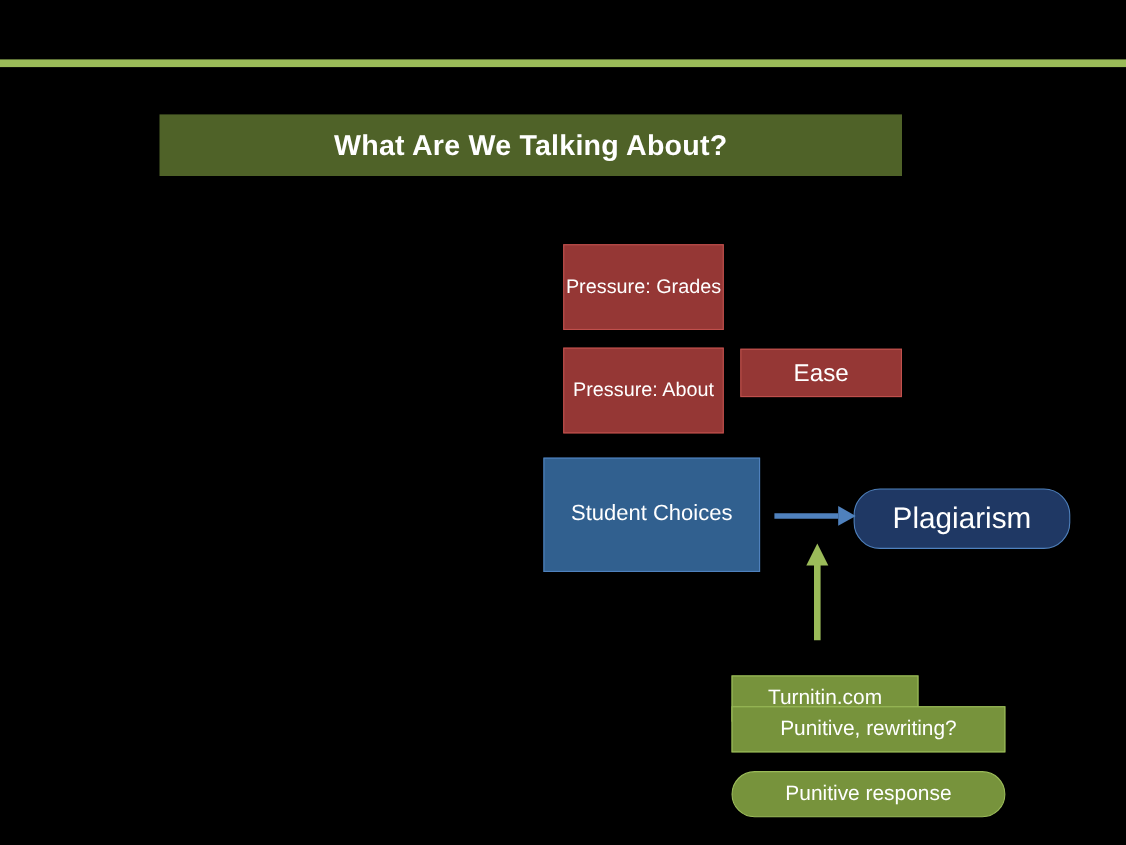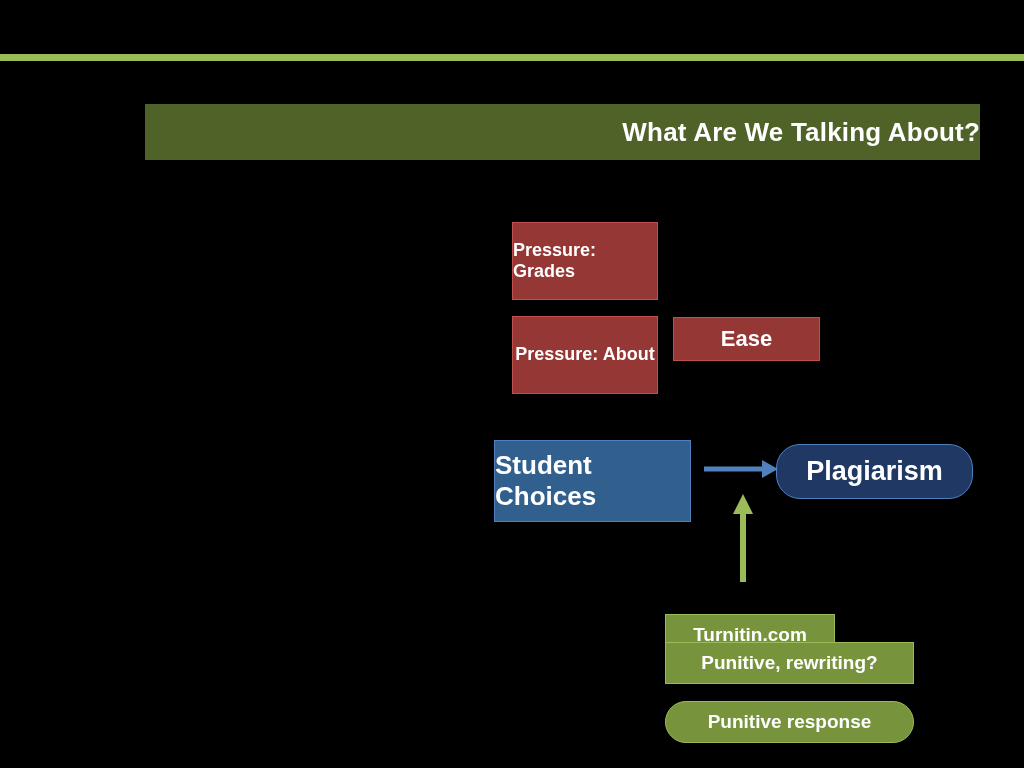--- a/index.html
+++ b/index.html
@@ -26,43 +26,43 @@
     top: 54px;
     width: 1024px;
     height: 7px;
     background: #9bbb59;
   }
   
   .title-box {
     position: absolute;
     left: 145px;
     top: 104px;
-    width: 835px;
+    width: 675px;
     height: 56px;
     background: #4f6228;
     display: flex;
     align-items: center;
-    justify-content: flex-end;
+    justify-content: center;
   }
   .title-box .title-text {
     color: #ffffff;
     font-size: 26px;
     font-weight: bold;
     letter-spacing: 0.2px;
     white-space: nowrap;
   }
   
   .node {
     position: absolute;
     display: flex;
     align-items: center;
     justify-content: center;
     text-align: left;
     color: #ffffff;
-    font-weight: bold;
+    font-weight: normal;
     line-height: 1.18;
     box-sizing: border-box;
   }
   .node.red {
     background: #953735;
     border: 1px solid #c0504d;
   }
   .node.blue {
     background: #31608f;
     border: 1px solid #4f81bd;
@@ -74,21 +74,21 @@
   .node.navy {
     background: #1f3864;
     border: 1px solid #4f81bd;
   }
 
   
   #node-pressure-grades { left: 512px; top: 222px; width: 146px; height: 78px; font-size: 18px; }
   #node-pressure-time   { left: 512px; top: 316px; width: 146px; height: 78px; font-size: 18px; }
   #node-intent          { left: 673px; top: 257px; width: 147px; height: 44px; font-size: 18px; }
   #node-ease            { left: 673px; top: 317px; width: 147px; height: 44px; font-size: 22px; }
-  #node-student-choices { left: 494px; top: 440px; width: 197px; height: 82px; font-size: 26px; }
+  #node-student-choices { left: 494px; top: 416px; width: 197px; height: 104px; font-size: 20px; }
   #node-plagiarism      { left: 776px; top: 444px; width: 197px; height: 55px; font-size: 27px; border-radius: 24px; }
   #node-turnitin        { left: 665px; top: 582px; width: 170px; height: 42px; font-size: 19px; margin-top: 32px; }
   #node-failing         { left: 665px; top: 642px; width: 249px; height: 42px; font-size: 19px; }
   #node-punitive        { left: 665px; top: 701px; width: 249px; height: 42px; font-size: 19px; border-radius: 21px; }
 
   
   .arrow {
     position: absolute;
   }
   #arrow-choices-to-plagiarism { left: 700px; top: 455px; width: 78px; height: 28px; }

